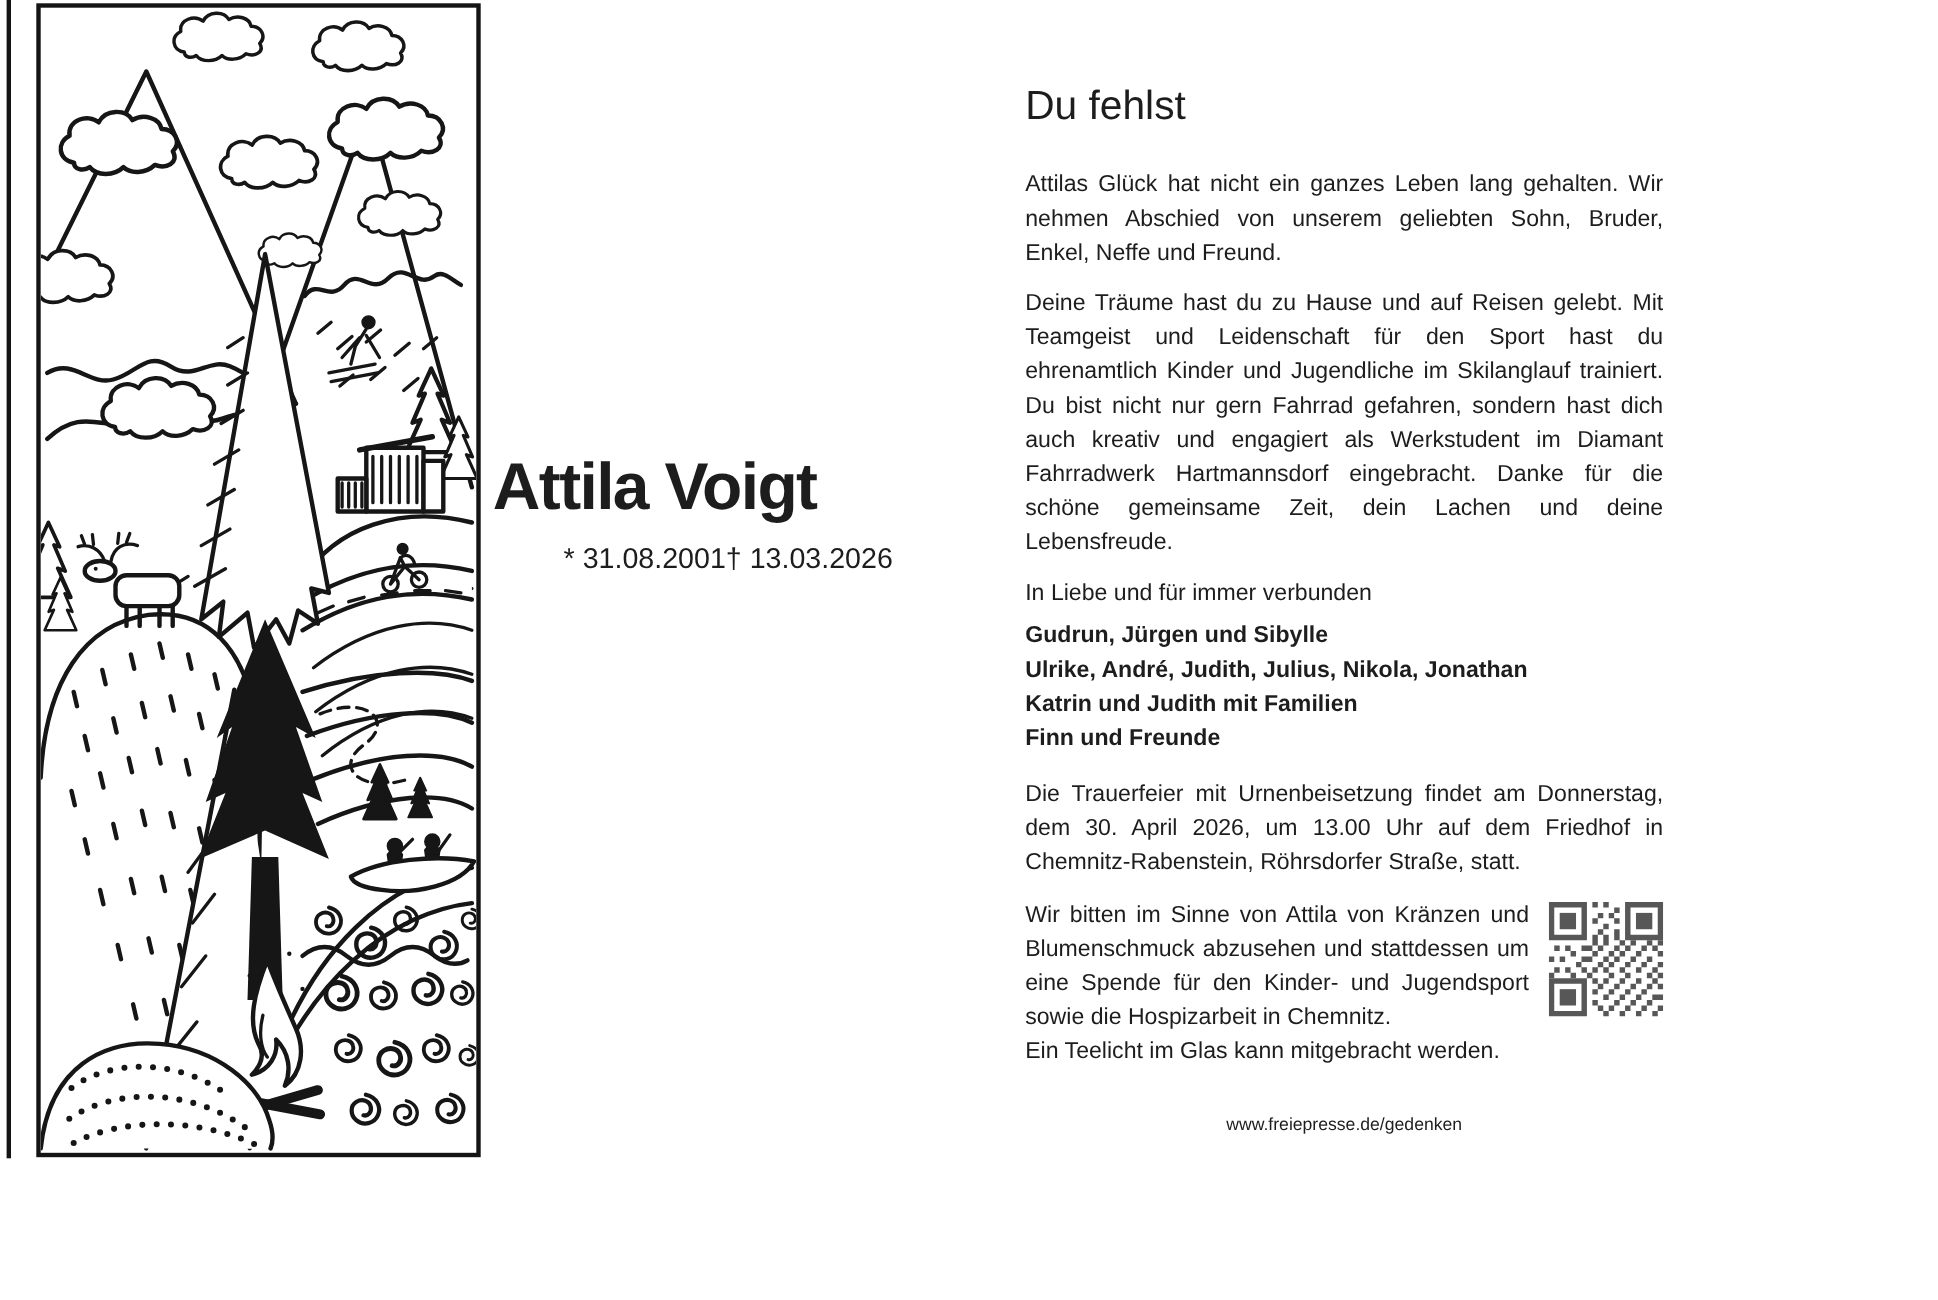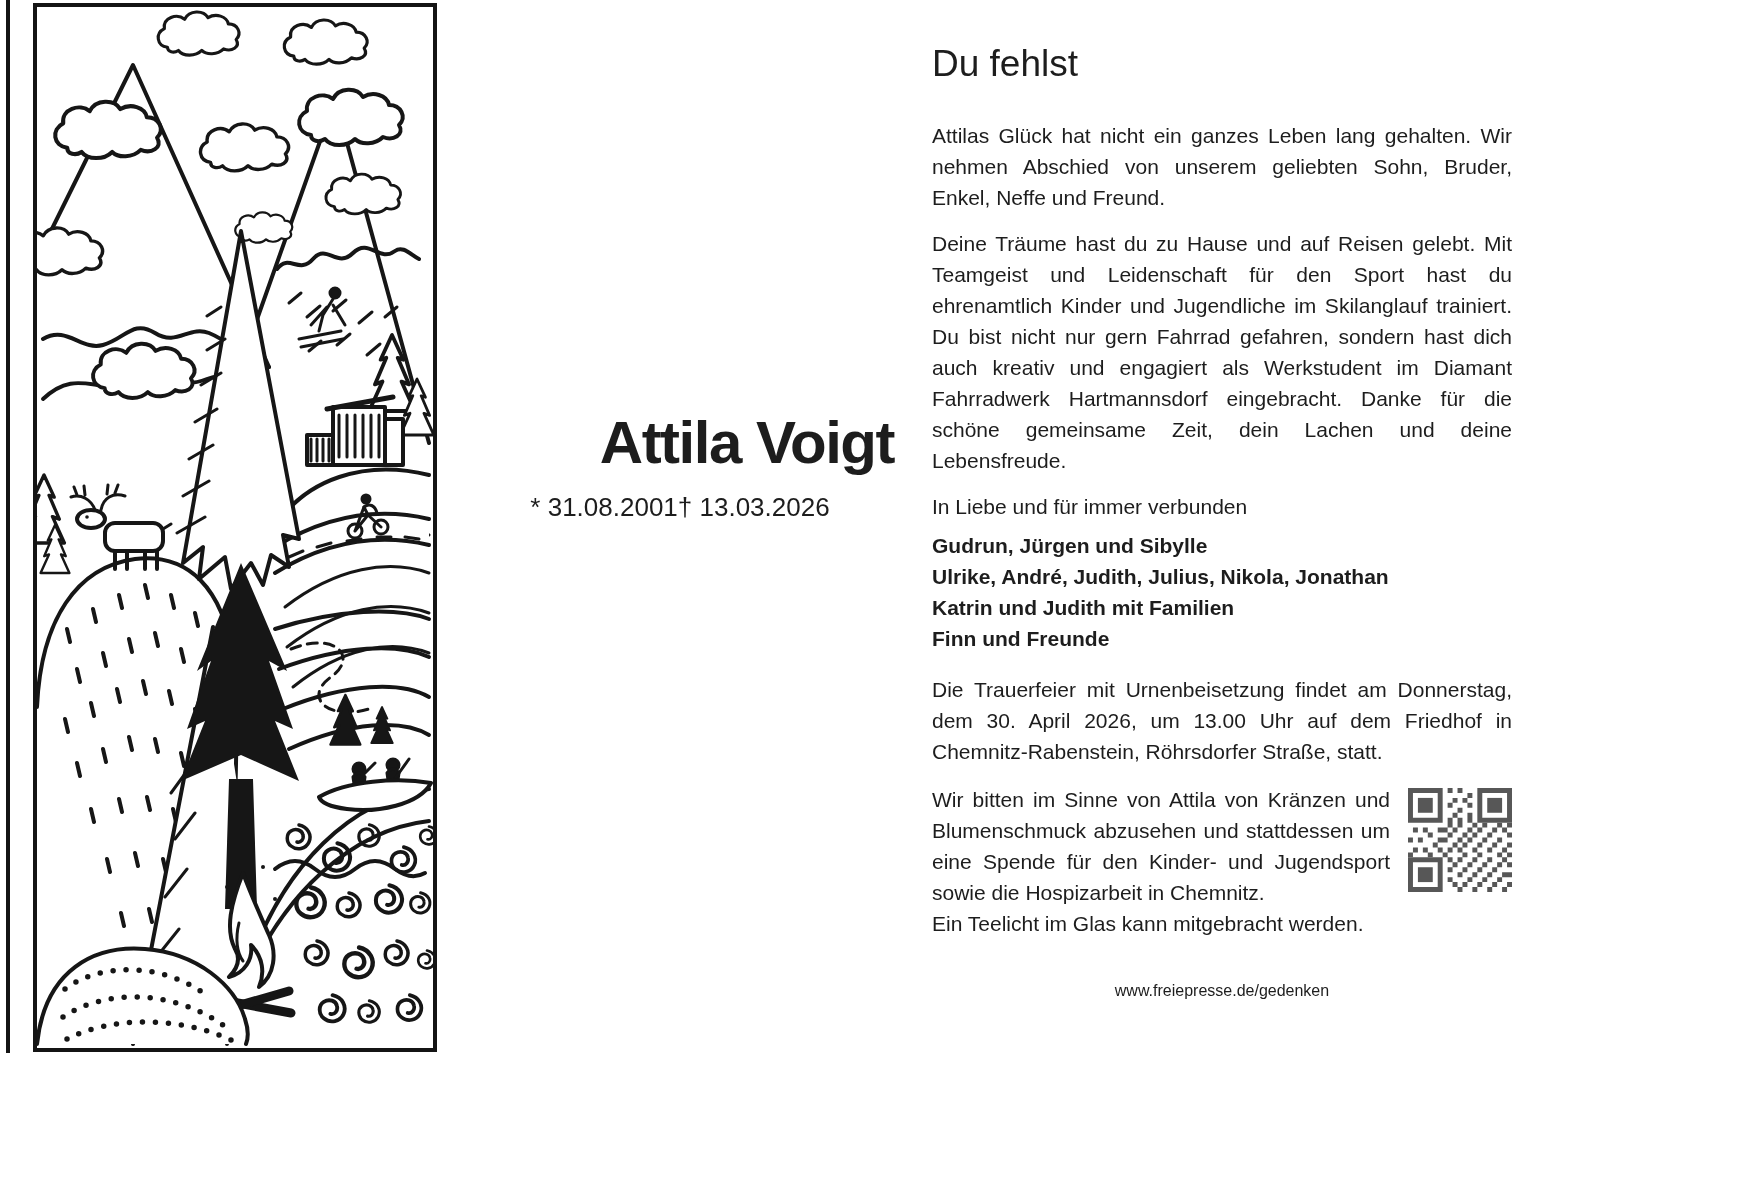--- a/index.html
+++ b/index.html
@@ -2,24 +2,24 @@
 <html lang="de"><head>
 <meta charset="utf-8">
 <style>
   html,body{margin:0;padding:0;background:#fff;}
   .page{position:relative;width:1762px;height:1182px;background:#fff;overflow:hidden;
         font-family:"Liberation Sans",sans-serif;color:#1d1d1d;}
   .left-rule{position:absolute;left:6px;top:0;width:4px;height:1053px;background:#141414;}
   .art-frame{position:absolute;left:33px;top:3px;width:404px;height:1049px;
              border:4px solid #141414;box-sizing:border-box;background:#fff;overflow:hidden;}
   .art-frame svg{display:block;width:100%;height:100%;}
-  .name-block{position:absolute;left:466px;top:410px;width:428px;text-align:right;}
+  .name-block{position:absolute;left:448px;top:410px;width:428px;text-align:left;}
   .deceased-name{font-size:60px;font-weight:bold;letter-spacing:-1.5px;line-height:66px;}
   .dates{margin-top:16px;font-size:26px;display:flex;justify-content:center;}
-  .text-col{position:absolute;left:932px;top:44px;width:580px;font-size:21px;line-height:31px;}
+  .text-col{position:absolute;left:932px;top:76px;width:580px;font-size:21px;line-height:31px;}
   .text-col h1{font-size:37px;font-weight:400;margin:0 0 36px 0;line-height:40px;letter-spacing:0;}
   .text-col p{margin:0 0 15px 0;}
   .just{text-align:justify;}
   .cond{margin:0 0 8px 0 !important;}
   .mourners{font-weight:bold;margin-bottom:20px;}
   .funeral{margin-bottom:17px !important;}
   .donation-wrap{margin:0;}
   .qr{float:right;width:104px;height:104px;margin:4px 0 10px 18px;}
   .nm{margin:0 !important;}
   .website{margin:36px 0 0 0 !important;font-size:16px;text-align:center;}

